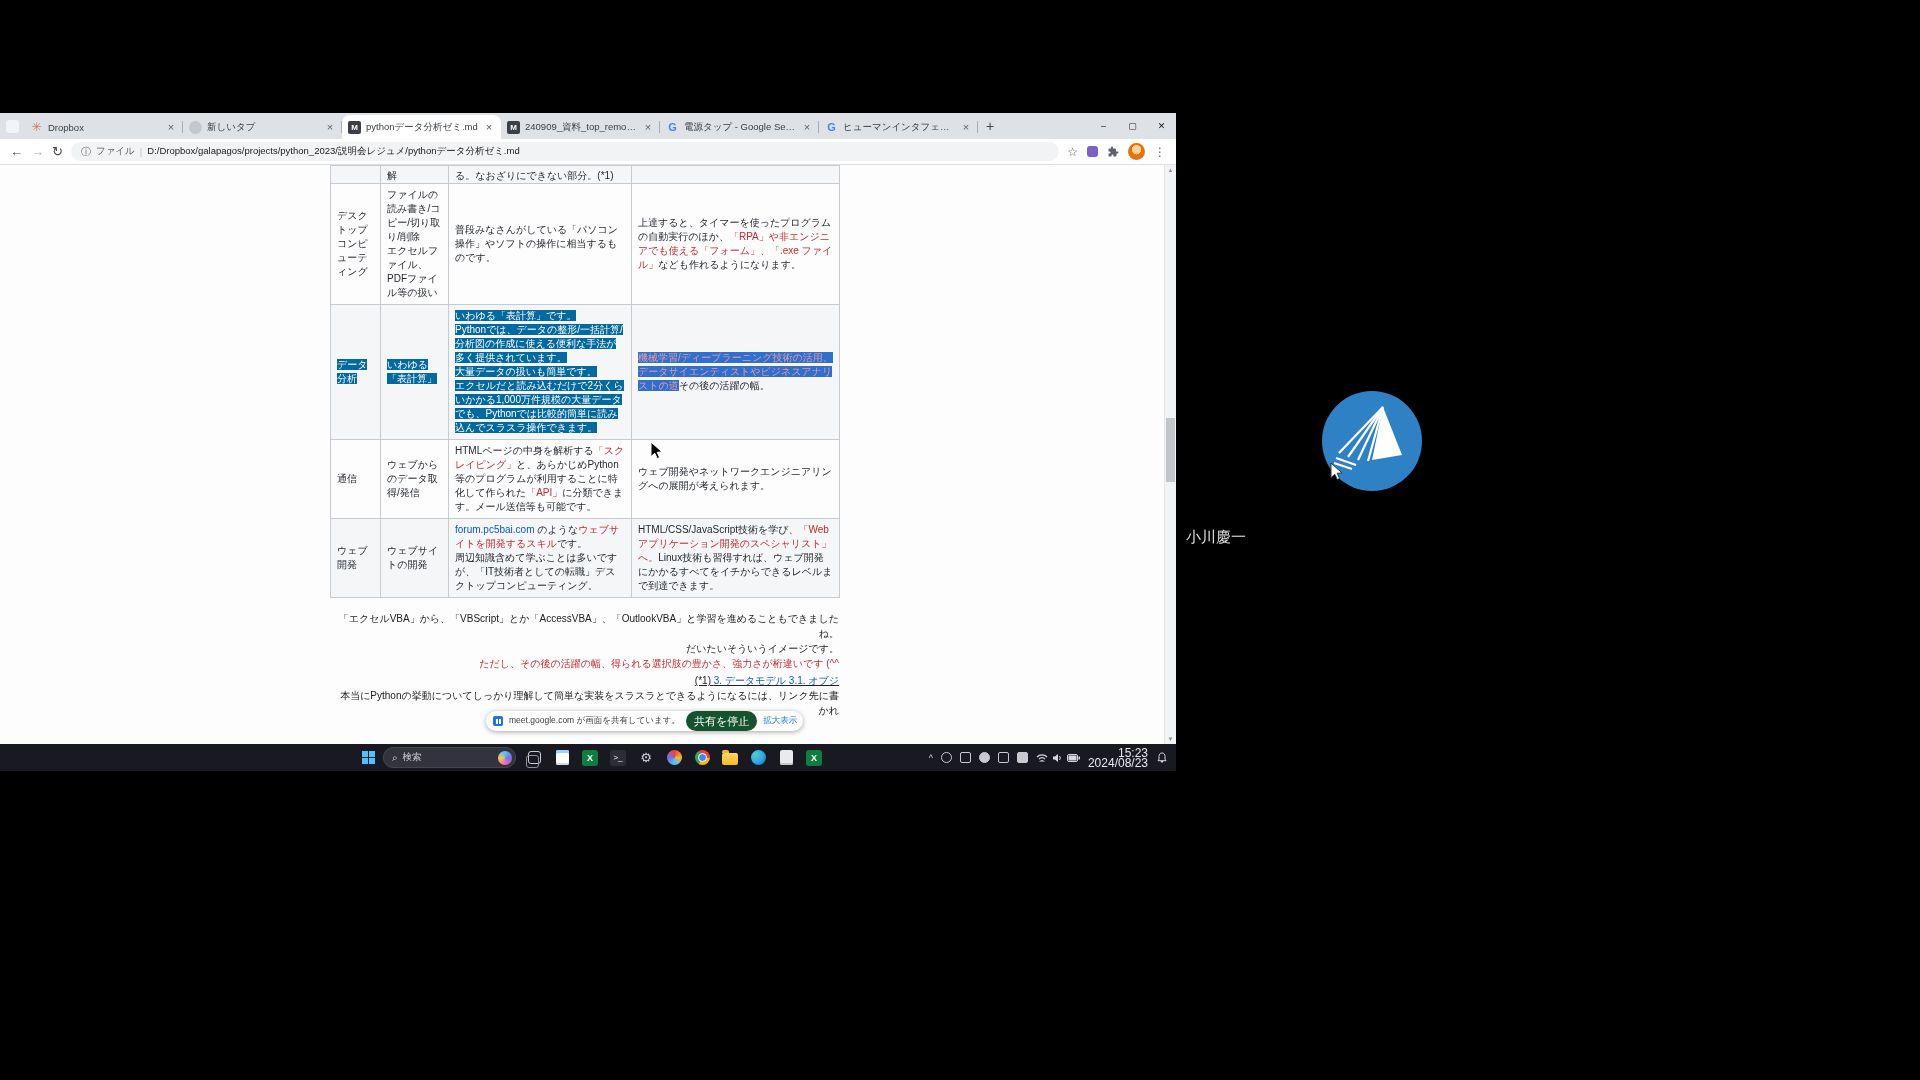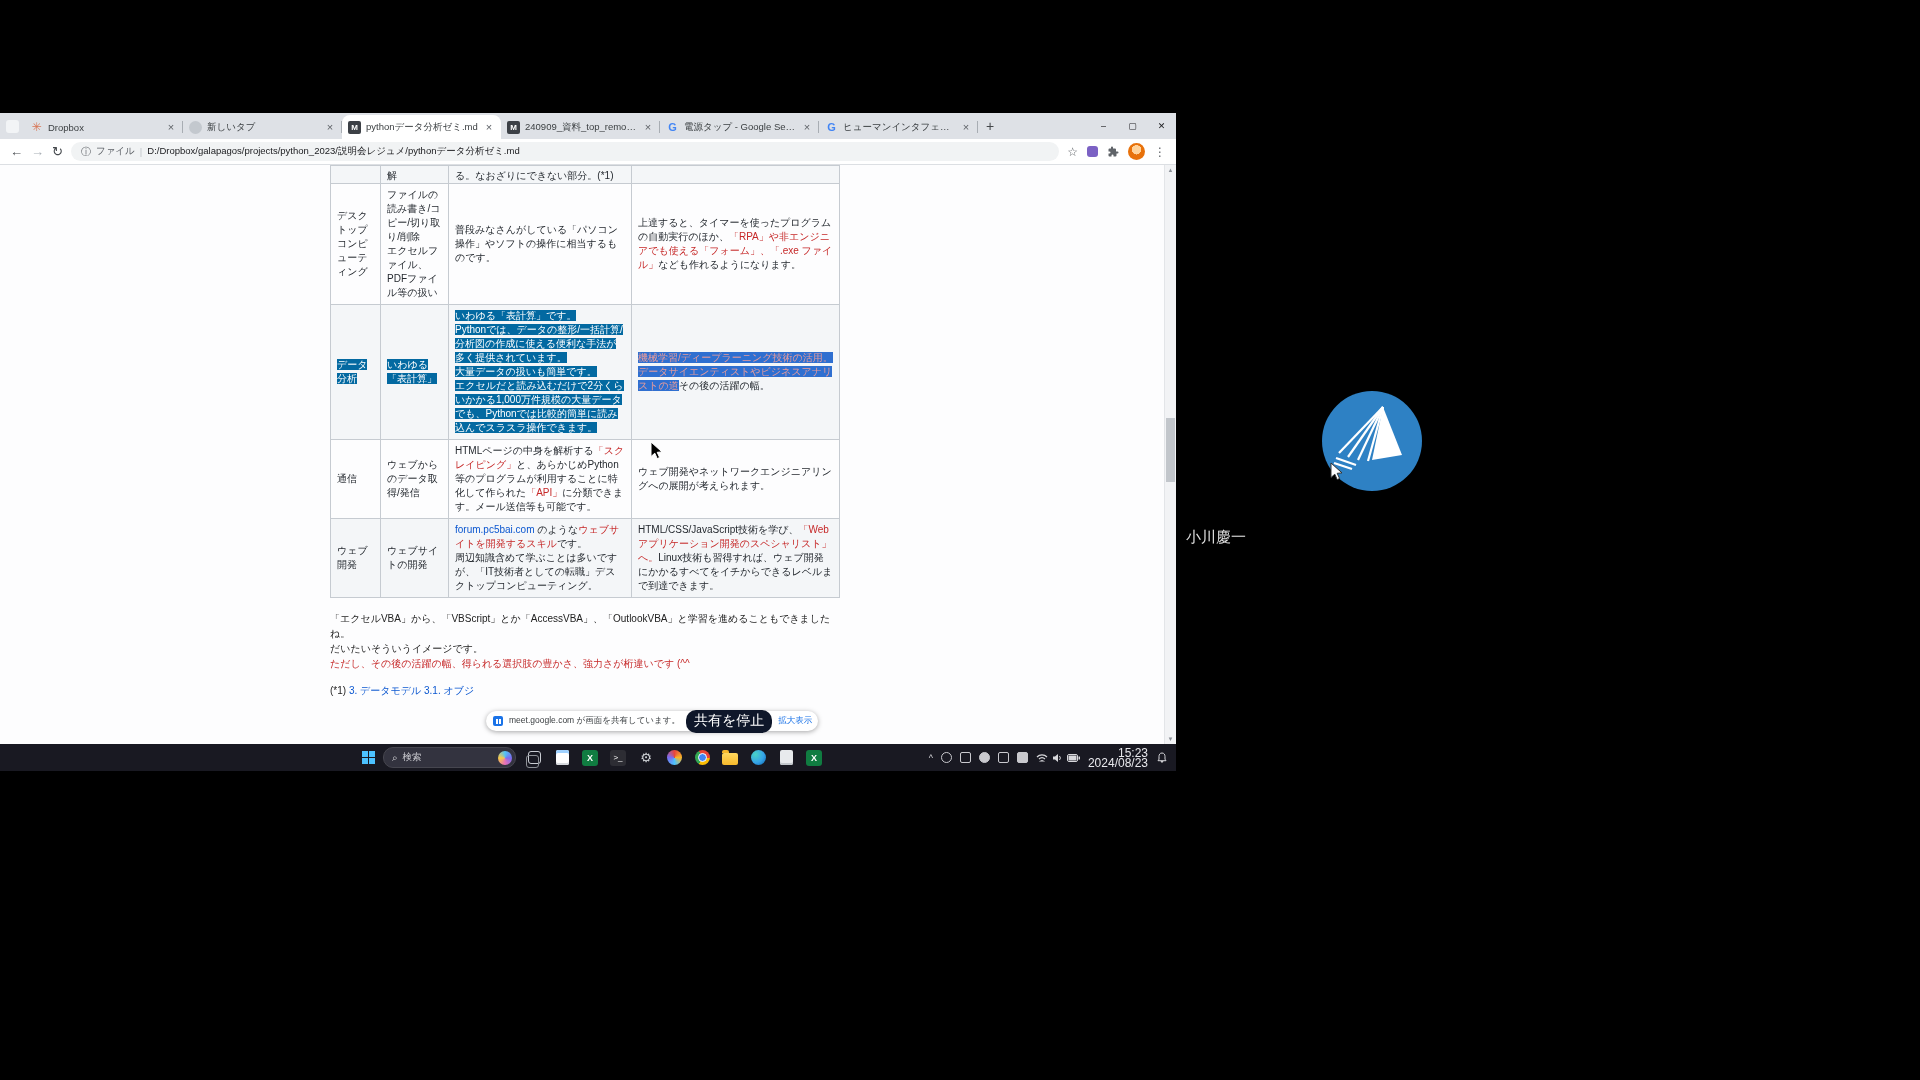--- a/index.html
+++ b/index.html
@@ -43,32 +43,32 @@
   .doc{position:absolute;left:330px;top:0;width:509px;}
   table.ft{border-collapse:collapse;width:509px;table-layout:fixed;font-size:10px;line-height:14px;color:#24292f;}
   table.ft td{border:1px solid #c6cbd1;padding:4px 6px;vertical-align:middle;white-space:pre-line;word-break:break-word;}
   tr.partial td{height:14px;padding:1px 6px 2px;vertical-align:bottom;line-height:11px;overflow:hidden;}
   tr.stripe td{background:#f4f6f8;}
   .r{color:#c62828;}
   .l{color:#0b57d0;}
   .sel{background:#0369a1;color:#fff;}
   .rsel{background:#2f6fd0;color:#e89b9b;}
   .after{margin-top:13px;font-size:10px;line-height:15px;color:#222;}
-  .after p{margin:0;}
-  .after p.gap{margin-top:12px;}
+  .after p{margin:0;text-align:right;}
+  .after p.gap{margin-top:2px;text-decoration:underline;}
 
   .sb{position:absolute;right:0;top:0;width:11px;height:579px;background:#f2f3f5;border-left:1px solid #e3e5e8;}
   .sb .ar{position:absolute;left:0;width:11px;height:10px;color:#8b9096;font-size:6px;text-align:center;line-height:10px;}
   .sb .ar.dn{bottom:0;}
   .sb .th{position:absolute;left:1px;top:253px;width:9px;height:64px;background:#c2c6cb;}
 
   .meetbar{position:absolute;left:486px;top:546px;height:20px;background:#fff;border-radius:11px;box-shadow:0 1px 5px rgba(0,0,0,.35);display:flex;align-items:center;gap:6px;padding:0 6px 0 7px;font-size:8.5px;color:#3c4043;z-index:4;white-space:nowrap;}
   .meet-ic{width:10px;height:10px;border-radius:2px;background:#1a73e8;position:relative;flex:none;}
   .meet-ic::after{content:"";position:absolute;left:2.5px;top:2.5px;width:2px;height:5px;background:#fff;box-shadow:3px 0 0 #fff;}
-  .stopbtn{background:#0f172a;color:#fff;border-radius:10px;padding:2.5px 8px;font-size:14px;}
+  .stopbtn{background:#14532d;color:#fff;border-radius:10px;padding:2.5px 8px;font-size:11px;}
   .expand{color:#1a73e8;}
 
   .cursor{position:absolute;z-index:6;}
 
   
   .taskbar{position:absolute;left:0;top:744px;width:1176px;height:27px;background:#191922;display:flex;align-items:center;}
   .tb-left{margin-left:362px;display:flex;align-items:center;gap:8px;}
   .winlogo{width:13px;height:13px;display:grid;grid-template-columns:6px 6px;grid-template-rows:6px 6px;gap:1px;}
   .winlogo i{background:#4cc2ff;}
   .sbox{width:120px;height:19px;background:#33333f;border:1px solid #46464f;border-radius:10px;display:flex;align-items:center;gap:5px;padding:0 3px 0 8px;color:#cfcfd4;font-size:9.5px;}
@@ -220,20 +220,21 @@
             <td><span>HTML/CSS/JavaScript技術を学び、</span><span class="r">「Webアプリケーション開発のスペシャリスト」へ。</span><span>Linux技術も習得すれば、ウェブ開発にかかるすべてをイチからできるレベルまで到達できます。</span></td>
           </tr>
         </tbody>
           </table>
 
         <div class="after">
           <p><span>「エクセルVBA」から、「VBScript」とか「AccessVBA」、「OutlookVBA」と学習を進めることもできましたね。</span></p>
           <p><span>だいたいそういうイメージです。</span></p>
           <p class="r"><span>ただし、その後の活躍の幅、得られる選択肢の豊かさ、強力さが桁違いです (^^</span></p>
           <p class="gap"><span>(*1) </span><span class="l">3. データモデル 3.1. オブジ</span></p>
+          <p><span>本当にPythonの挙動についてしっかり理解して簡単な実装をスラスラとできるようになるには、リンク先に書かれ</span></p>
         </div>
       </div>
 
       <div class="meetbar">
         <span class="meet-ic"></span>
         <span>meet.google.com が画面を共有しています。</span>
         <span class="stopbtn">共有を停止</span>
         <span class="expand">拡大表示</span>
       </div>
 

